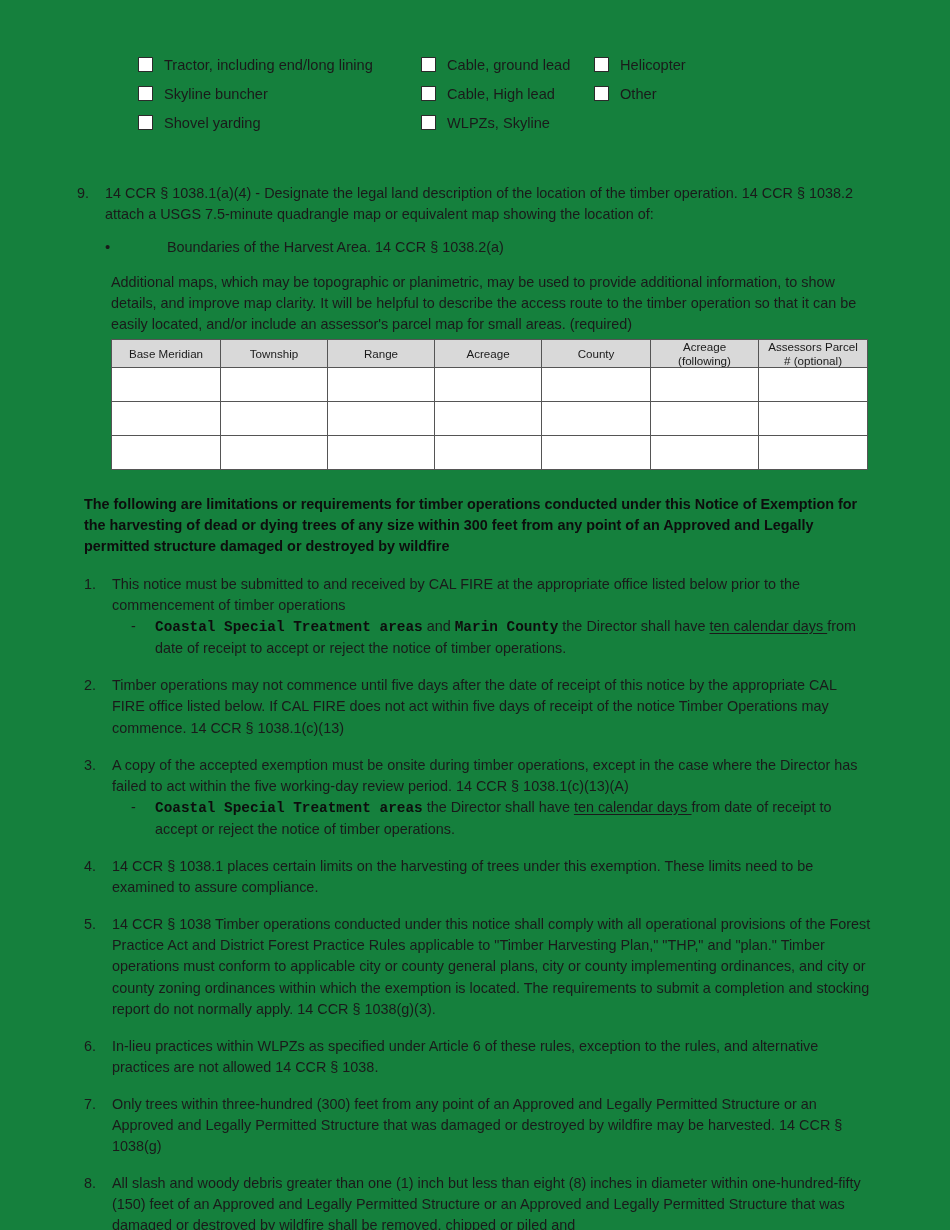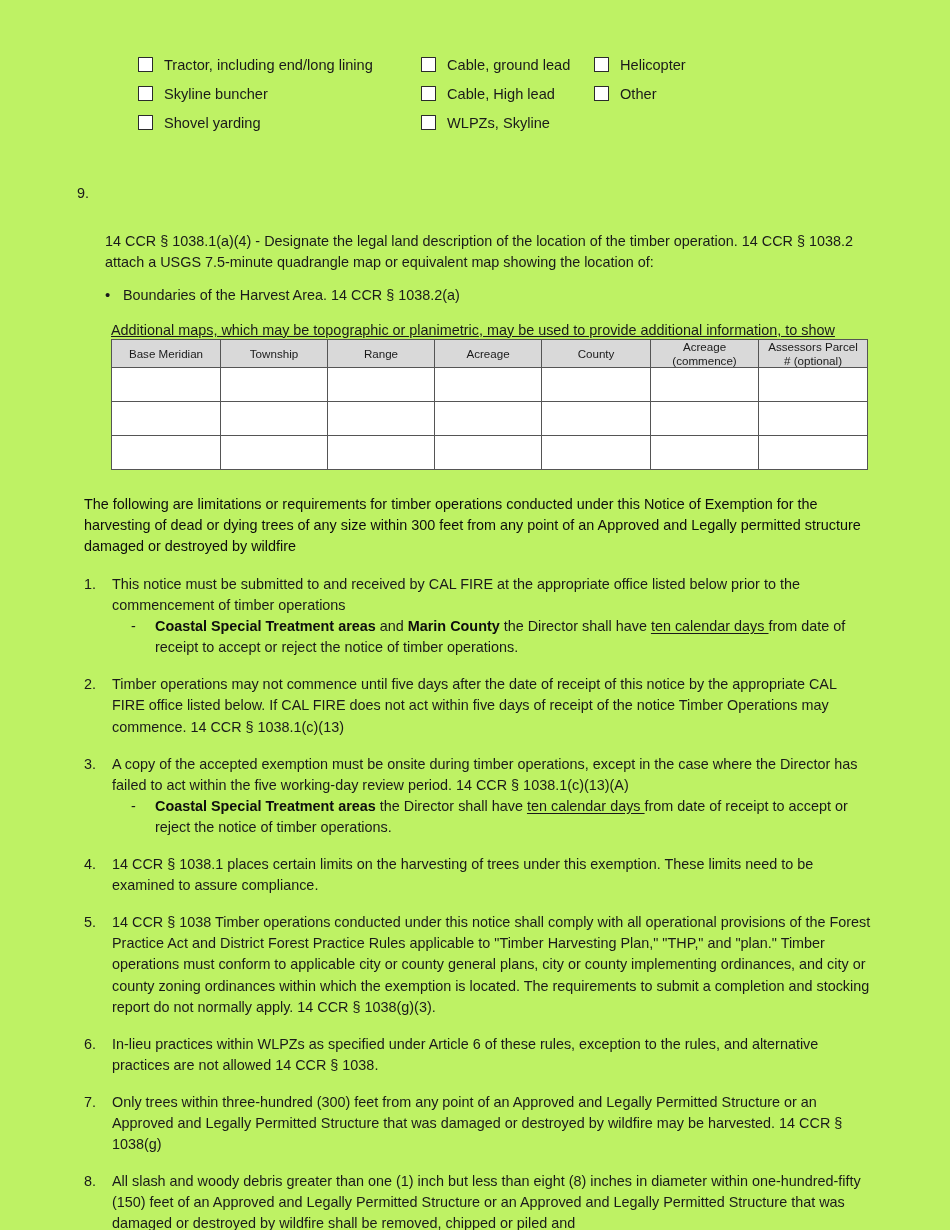--- a/index.html
+++ b/index.html
@@ -16,21 +16,21 @@
     font-family: "Liberation Sans", sans-serif;
     color: #1a1a1a;
     overflow: hidden;
   }
 
   .page {
     position: absolute;
     left: 0; top: 0;
     width: 950px;
     height: 1230px;
-    background: #bef264;
+    background: #15803d;
   }
 
   
   .method-grid {
     position: absolute;
     left: 138px;
     top: 50px;
     width: 700px;
   }
   .cb-col {
@@ -73,40 +73,39 @@
   }
   .num-row {
     display: flex;
     align-items: flex-start;
   }
   .num-label {
     flex: 0 0 auto;
     width: 28px;
     text-align: left;
   }
-  .num-body { flex: 1 1 auto; margin-top: 48px; }
+  .num-body { flex: 1 1 auto; }
 
   .bullet-row {
     display: flex;
     align-items: flex-start;
     margin-top: 12px;
     padding-left: 28px;
   }
   .bullet-dot {
     flex: 0 0 auto;
     width: 18px;
     font-size: 15px;
     line-height: 1.35;
   }
-  .bullet-text { flex: 1 1 auto; }
+  .bullet-text { flex: 1 1 auto; margin-left: 44px; }
 
   .para-indent {
     margin-top: 13px;
     padding-left: 34px;
-    text-decoration: underline;
   }
 
   
   .land-table {
     position: absolute;
     left: 111px;
     top: 339px;
     width: 756px;
     border-collapse: collapse;
     table-layout: fixed;
@@ -140,21 +139,21 @@
   .land-table col.c7 { width: 109px; }
 
   
   .limits-heading {
     position: absolute;
     left: 84px;
     top: 494px;
     width: 786px;
     font-size: 14.4px;
     line-height: 1.46;
-    font-weight: normal;
+    font-weight: bold;
     color: #0d0d0d;
   }
 
   
   .limits-list {
     position: absolute;
     left: 84px;
     top: 574px;
     width: 788px;
     font-size: 14.4px;
@@ -176,21 +175,21 @@
     display: flex;
     align-items: flex-start;
     padding-left: 19px;
   }
   .sub-dash {
     flex: 0 0 auto;
     width: 24px;
   }
   .sub-text { flex: 1 1 auto; }
 
-  b, strong { font-weight: bold; color: #0d0d0d; }
+  b, strong { font-weight: bold; color: #0d0d0d; font-family: Liberation Mono, monospace; }
   u { text-underline-offset: 2px; }
 </style>
 </head>
 <body>
 
 <div class="page">
 
   <div class="method-grid">
 
     <div class="cb-col col1">
@@ -259,21 +258,21 @@
     </colgroup>
     <thead>
       <tr>
         <th>Base Meridian</th>
         <th>Township</th>
         <th>Range</th>
         <th>Acreage</th>
         <th>County</th>
         <th>
           <span>Acreage</span><br>
-          <span>(commence)</span>
+          <span>(following)</span>
         </th>
         <th>
           <span>Assessors Parcel</span><br>
           <span># (optional)</span>
         </th>
       </tr>
     </thead>
     <tbody>
       <tr>
         <td></td>

